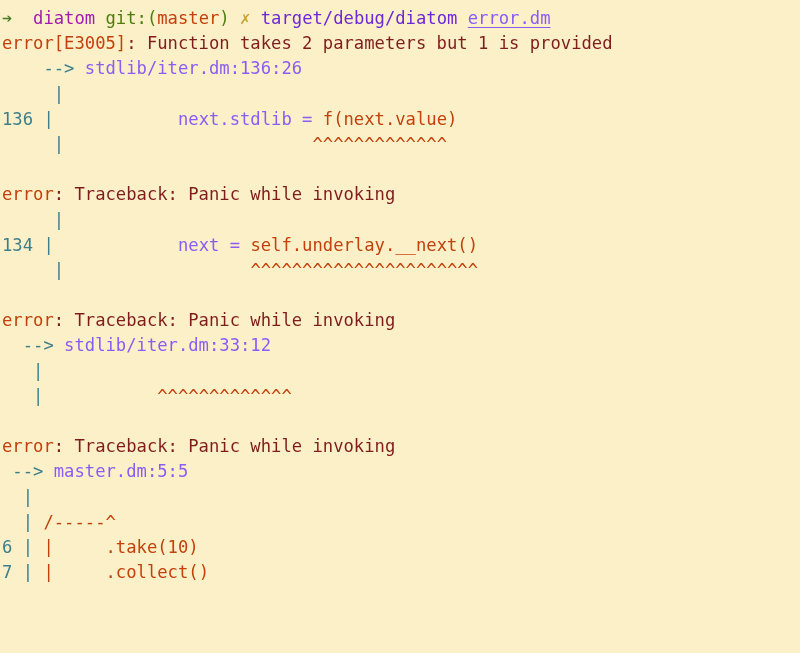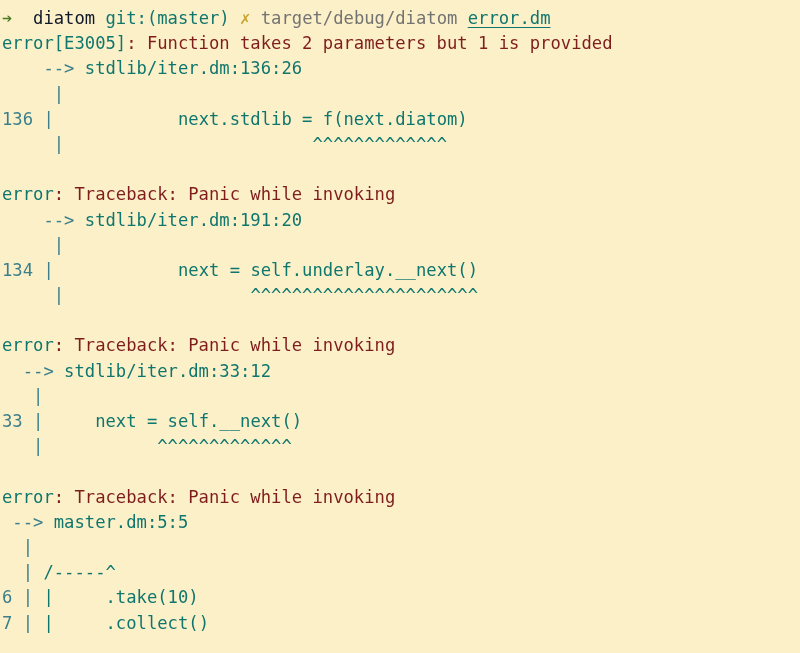--- a/index.html
+++ b/index.html
@@ -26,54 +26,52 @@
     line-height: 25.2px;
     font-size: 17.2px;
     letter-spacing: 0px;
     white-space: pre;
     padding-left: 2px;
   }
   .seg { white-space: pre; }
 
   
   .c-green    { color: #4a7a23; }
-  .c-teal     { color: #0f172a; }
-  .c-blue     { color: #0f766e; }
-  .c-red      { color: #0f766e; }
+  .c-teal     { color: #a21caf; }
+  .c-blue     { color: #4d7c0f; }
+  .c-red      { color: #c2410c; }
   .c-yellow   { color: #c8a22a; }
-  .c-olive    { color: #737373; margin-top: 36px; }
+  .c-olive    { color: #6d28d9; margin-top: 36px; }
   .c-gray     { color: #7f1d1d; }
-  .c-dark     { color: #0f766e; }
+  .c-dark     { color: #8b5cf6; }
   .c-linenum  { color: #3b7f8c; }
   .c-pipe     { color: #3b7f8c; }
 
   .underline { text-decoration: underline; text-underline-offset: 3px; }
   .blank { height: 25.2px; }
 </style>
 </head>
 <body>
 
 <div id="terminal">
     <div class="line"><span class="seg c-green">➔ </span><span class="seg c-teal"> diatom </span><span class="seg c-blue">git:(</span><span class="seg c-red">master</span><span class="seg c-blue">)</span><span class="seg c-yellow"> ✗ </span><span class="seg c-olive">target/debug/diatom </span><span class="seg c-dark underline">error.dm</span></div>
     <div class="line"><span class="seg c-red">error[E3005]</span><span class="seg c-gray">: Function takes 2 parameters but 1 is provided</span></div>
     <div class="line"><span class="seg ">    </span><span class="seg c-linenum">--&gt;</span><span class="seg c-dark"> stdlib/iter.dm:136:26</span></div>
     <div class="line"><span class="seg ">     </span><span class="seg c-pipe">|</span></div>
-    <div class="line"><span class="seg c-linenum">136 </span><span class="seg c-pipe">|</span><span class="seg c-dark">            next.stdlib = </span><span class="seg c-red">f(next.diatom)</span></div>
+    <div class="line"><span class="seg c-linenum">136 </span><span class="seg c-pipe">|</span><span class="seg c-dark">            next.stdlib = </span><span class="seg c-red">f(next.value)</span></div>
     <div class="line"><span class="seg ">     </span><span class="seg c-pipe">|</span><span class="seg ">                        </span><span class="seg c-red">^^^^^^^^^^^^^</span></div>
     <div class="line blank"></div>
     <div class="line"><span class="seg c-red">error</span><span class="seg c-gray">: Traceback: Panic while invoking</span></div>
-    <div class="line"><span class="seg ">    </span><span class="seg c-linenum">--&gt;</span><span class="seg c-dark"> stdlib/iter.dm:191:20</span></div>
     <div class="line"><span class="seg ">     </span><span class="seg c-pipe">|</span></div>
     <div class="line"><span class="seg c-linenum">134 </span><span class="seg c-pipe">|</span><span class="seg c-dark">            next = </span><span class="seg c-red">self.underlay.__next()</span></div>
     <div class="line"><span class="seg ">     </span><span class="seg c-pipe">|</span><span class="seg ">                  </span><span class="seg c-red">^^^^^^^^^^^^^^^^^^^^^^</span></div>
     <div class="line blank"></div>
     <div class="line"><span class="seg c-red">error</span><span class="seg c-gray">: Traceback: Panic while invoking</span></div>
     <div class="line"><span class="seg ">  </span><span class="seg c-linenum">--&gt;</span><span class="seg c-dark"> stdlib/iter.dm:33:12</span></div>
     <div class="line"><span class="seg ">   </span><span class="seg c-pipe">|</span></div>
-    <div class="line"><span class="seg c-linenum">33 </span><span class="seg c-pipe">|</span><span class="seg c-dark">     next = </span><span class="seg c-red">self.__next()</span></div>
     <div class="line"><span class="seg ">   </span><span class="seg c-pipe">|</span><span class="seg ">           </span><span class="seg c-red">^^^^^^^^^^^^^</span></div>
     <div class="line blank"></div>
     <div class="line"><span class="seg c-red">error</span><span class="seg c-gray">: Traceback: Panic while invoking</span></div>
     <div class="line"><span class="seg "> </span><span class="seg c-linenum">--&gt;</span><span class="seg c-dark"> master.dm:5:5</span></div>
     <div class="line"><span class="seg ">  </span><span class="seg c-pipe">|</span></div>
     <div class="line"><span class="seg ">  </span><span class="seg c-pipe">|</span><span class="seg "> </span><span class="seg c-red">/-----^</span></div>
     <div class="line"><span class="seg c-linenum">6 </span><span class="seg c-pipe">|</span><span class="seg "> </span><span class="seg c-red">|</span><span class="seg c-red">     .take(10)</span></div>
     <div class="line"><span class="seg c-linenum">7 </span><span class="seg c-pipe">|</span><span class="seg "> </span><span class="seg c-red">|</span><span class="seg c-red">     .collect()</span></div>
   </div>
 

